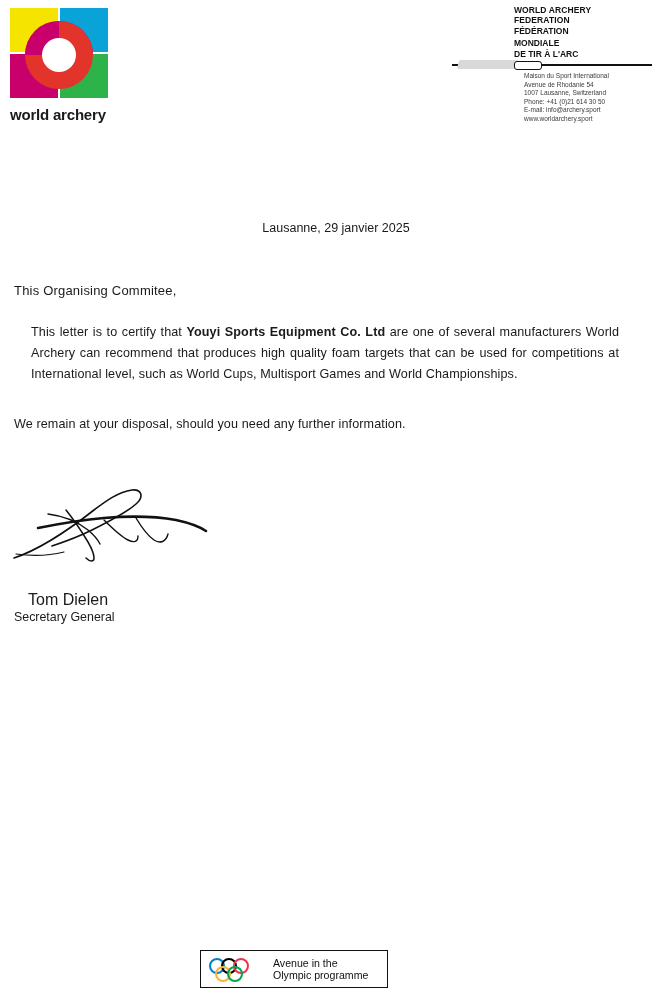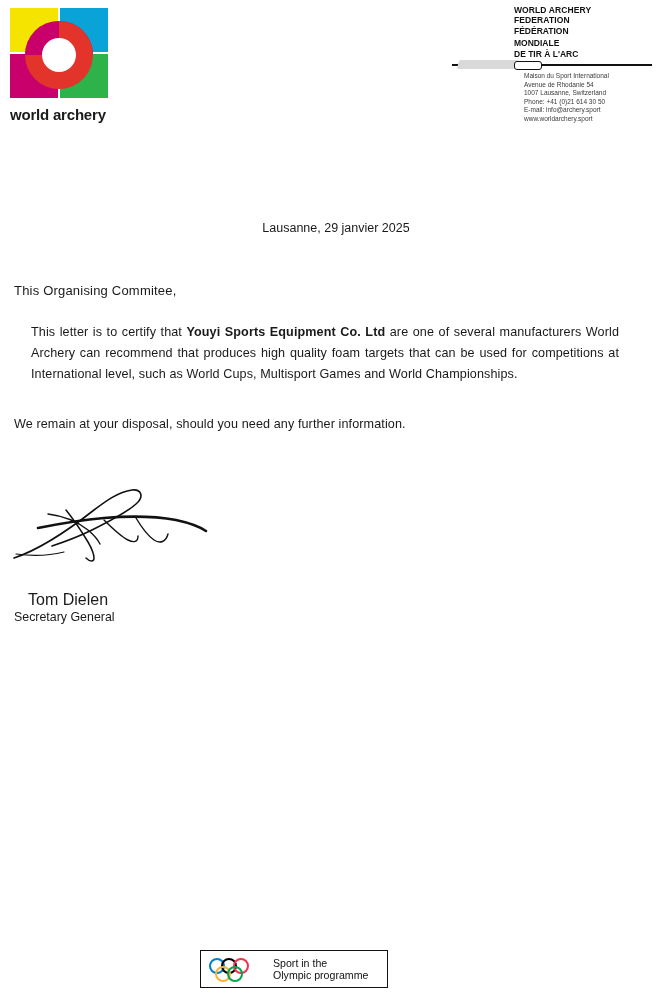--- a/index.html
+++ b/index.html
@@ -317,18 +317,18 @@
 
   <div class="olympic-badge">
     <div class="rings">
       <div class="ring r-blue"></div>
       <div class="ring r-black"></div>
       <div class="ring r-red"></div>
       <div class="ring r-yellow"></div>
       <div class="ring r-green"></div>
     </div>
     <div class="badge-text">
-      <div>Sport in the</div>
+      <div>Avenue in the</div>
       <div>Olympic programme</div>
     </div>
   </div>
 
 </div>
 
 </body></html>

